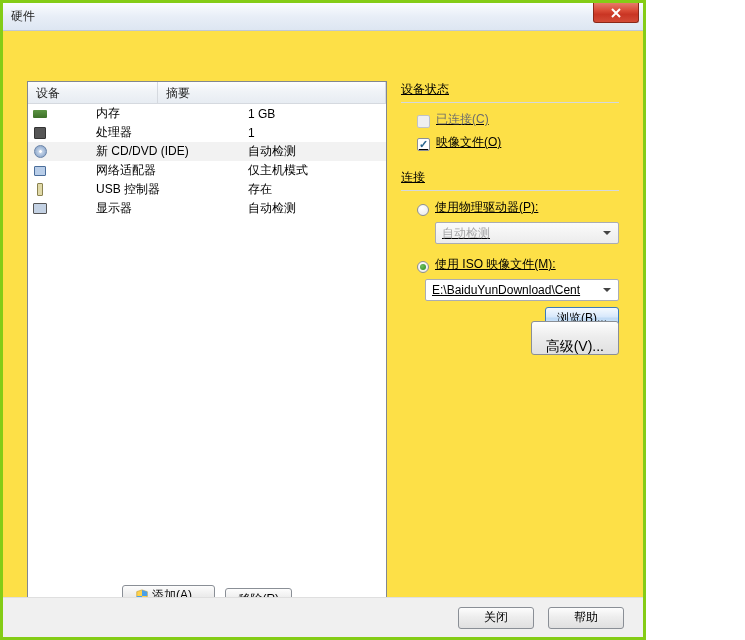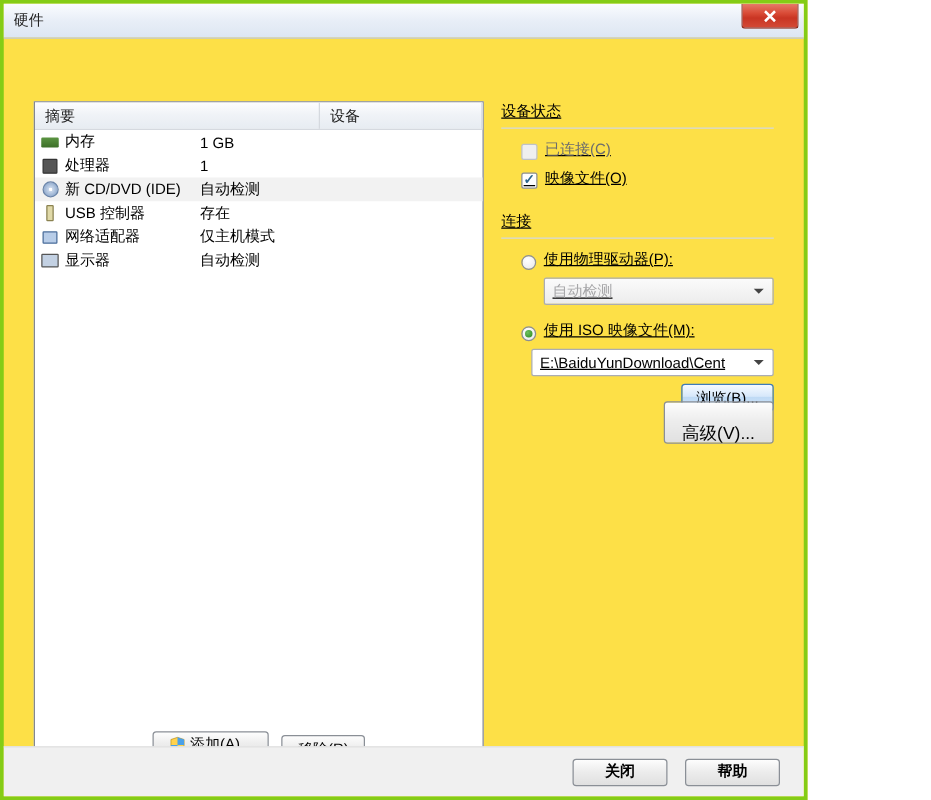--- a/index.html
+++ b/index.html
@@ -13,21 +13,21 @@
 .close-btn svg { width: 12px; height: 10px; }
 
 .content { position: absolute; top: 28px; left: 0; right: 0; bottom: 48px; padding: 18px; }
 
 .left-panel { position: absolute; left: 24px; top: 50px; width: 360px; height: 536px; border: 1px solid #828790; background: #fff; }
 .list-header { height: 22px; background: linear-gradient(to bottom, #fdfdfe 0%, #f0f3f7 45%, #e7ecf2 100%); border-bottom: 1px solid #d5d9df; display: flex; }
 .list-header .col { padding: 3px 8px; font-size: 12px; color: #222; border-right: 1px solid #d5d9df; }
 .list-header .col1 { width: 130px; }
 .list-header .col2 { flex: 1; }
 
-.hw-row { height: 19px; display: flex; align-items: center; font-size: 12px; padding-left: 4px; }
+.hw-row { height: 19px; display: flex; align-items: center; font-size: 12px; padding-left: 4px; gap: 44px; }
 .hw-row.selected { background: #f2f2f2; }
 .hw-icon { width: 16px; height: 16px; margin-right: 4px; display: flex; align-items: center; justify-content: center; flex-shrink: 0; }
 .hw-name { width: 108px; color: #000; }
 .hw-summary { color: #000; }
 
 .left-buttons { position: absolute; bottom: 6px; left: 0; right: 0; text-align: center; }
 .btn { display: inline-flex; align-items: center; justify-content: flex-start; height: 22px; padding: 0 12px; font-size: 12px; background: linear-gradient(to bottom, #fdfdfd 0%, #ededed 45%, #e0e0e0 100%); border: 1px solid #8a8f96; border-radius: 3px; cursor: pointer; margin: 0 3px; }
 .btn .shield { width: 14px; height: 14px; margin-right: 3px; }
 
 .right-panel { position: absolute; left: 398px; right: 24px; top: 50px; bottom: 56px; font-size: 12px; text-decoration: underline; }
@@ -49,21 +49,21 @@
 .combo.enabled { background: #fff; color: #000; }
 .combo .arrow { position: absolute; right: 3px; top: 2px; bottom: 2px; width: 17px; display:flex; align-items:center; justify-content:center; }
 .combo .arrow::after { content: ""; border-left: 4px solid transparent; border-right: 4px solid transparent; border-top: 4px solid #444; }
 .combo.disabled { color:#a6a6a8; }
 
 .browse-btn { height: 22px; width: 74px; background: linear-gradient(to bottom, #f5faff 0%, #d7e8fb 45%, #bfdaf5 50%, #d3e7fa 100%); border: 1px solid #3d7bba; border-radius: 3px; font-size: 12px; cursor: pointer; }
 
 .adv-btn { position: absolute; right: 0; top: 240px; height: 22px; padding: 16px 14px; font-size:14px; background: linear-gradient(to bottom, #fdfdfd 0%, #ededed 45%, #e0e0e0 100%); border: 1px solid #8a8f96; border-radius: 3px; cursor:pointer; }
 
 .footer { position: absolute; bottom: 0; left:0; right:0; height: 40px; border-top: 1px solid #dfdfdf; background: #f0f0f0; display:flex; align-items:center; justify-content:flex-end; padding-right: 16px; gap: 8px;}
-.footer .btn { min-width: 76px; justify-content:center;font-weight:bold; }
+.footer .btn { min-width: 76px; justify-content:center; }
 
 .icon-mem { background: linear-gradient(to bottom, #5b9442, #3d7028); width:14px; height:8px; border-radius:1px; }
 .icon-cpu { width:12px; height:12px; border:1px solid #333; background:#555; border-radius:1px; position:relative; }
 .icon-cpu::before,.icon-cpu::after{content:"";position:absolute;background:#888;}
 .icon-cd { width:13px; height:13px; border-radius:50%; background: radial-gradient(circle, #fff 15%, #c9d7ea 20%, #a5bbd8 55%, #7a97c0 100%); border:1px solid #6a84a8;}
 .icon-net { width:12px; height:10px; border:1px solid #4a6d9a; background:#b8cde8; border-radius:1px;}
 .icon-usb { width:6px; height:13px; background:#e0d9a8; border:1px solid #8a8250; border-radius:1px;}
 .icon-disp { width:14px; height:11px; border:1px solid #555; background:#c3d1e3; border-radius:1px;}
 </style>
 </head>
@@ -77,22 +77,22 @@
       <svg viewBox="0 0 12 10">
           <path d="M2 1 L10 9 M10 1 L2 9" stroke="#fff" stroke-width="2" fill="none"></path>
         </svg>
     </div>
   </div>
 
   <div class="content">
 
     <div class="left-panel">
       <div class="list-header">
+        <div class="col col1">设备</div>
         <div class="col col2">摘要</div>
-        <div class="col col1">设备</div>
       </div>
       <div id="hw-rows">
           <div class="hw-row">
             <span class="hw-icon">
               <span class="icon-mem"></span>
             </span>
             <span class="hw-name">内存</span>
             <span class="hw-summary">1 GB</span>
           </div>
           <div class="hw-row">
@@ -104,31 +104,31 @@
           </div>
           <div class="hw-row selected">
             <span class="hw-icon">
               <span class="icon-cd"></span>
             </span>
             <span class="hw-name">新 CD/DVD (IDE)</span>
             <span class="hw-summary">自动检测</span>
           </div>
           <div class="hw-row">
             <span class="hw-icon">
+              <span class="icon-net"></span>
+            </span>
+            <span class="hw-name">网络适配器</span>
+            <span class="hw-summary">仅主机模式</span>
+          </div>
+          <div class="hw-row">
+            <span class="hw-icon">
               <span class="icon-usb"></span>
             </span>
             <span class="hw-name">USB 控制器</span>
             <span class="hw-summary">存在</span>
-          </div>
-          <div class="hw-row">
-            <span class="hw-icon">
-              <span class="icon-net"></span>
-            </span>
-            <span class="hw-name">网络适配器</span>
-            <span class="hw-summary">仅主机模式</span>
           </div>
           <div class="hw-row">
             <span class="hw-icon">
               <span class="icon-disp"></span>
             </span>
             <span class="hw-name">显示器</span>
             <span class="hw-summary">自动检测</span>
           </div>
         </div>
 

